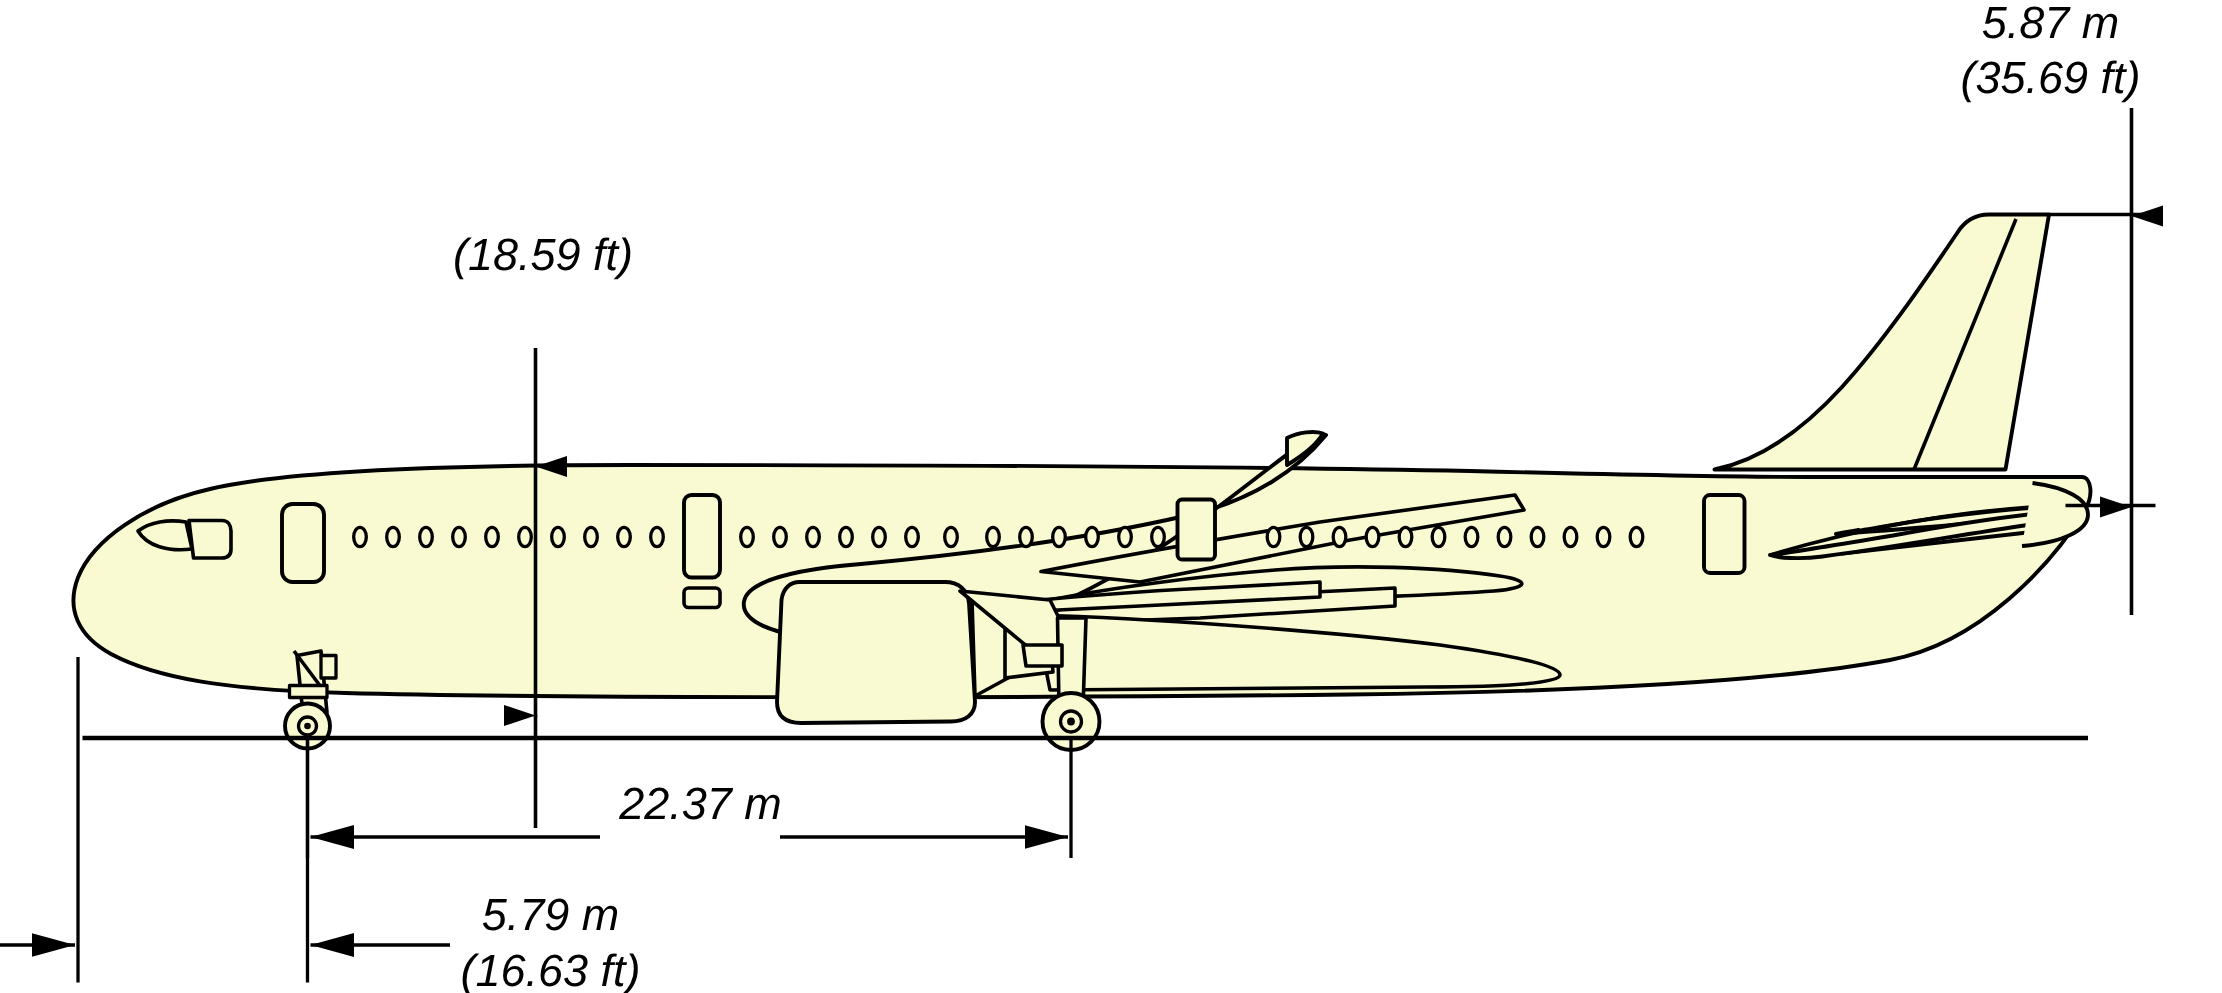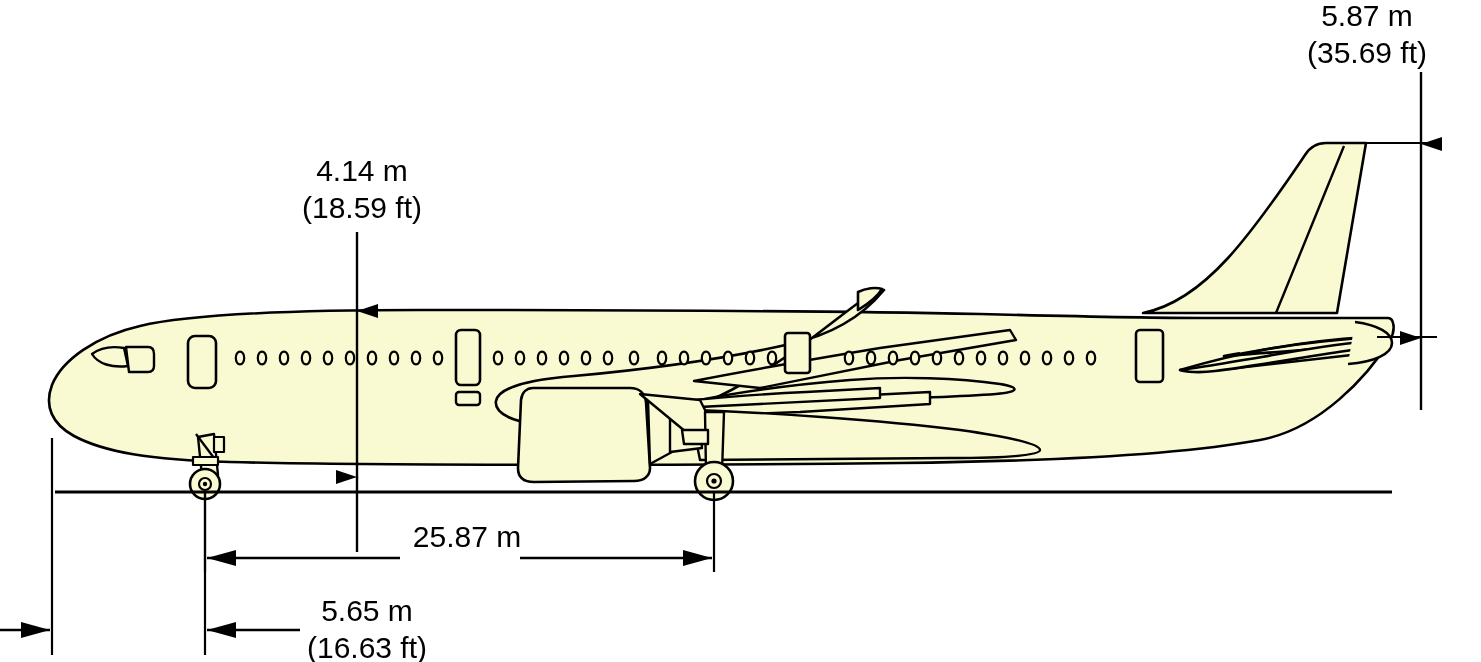--- a/index.html
+++ b/index.html
@@ -9,20 +9,21 @@
   }
   body {
     font-family: "Liberation Sans", sans-serif;
   }
   #stage {
     position: relative;
     width: 1481px;
     height: 662px;
     background: #ffffff;
     overflow: hidden;
+    font-style: italic;
   }
   #drawing {
     position: absolute;
     left: 0;
     top: 0;
     width: 1481px;
     height: 662px;
   }
   .dim-text {
     position: absolute;
@@ -234,26 +235,25 @@
     </g>
 
   </svg>
 
   <div class="dim-text" id="label-height-overall">
     <span class="l1">5.87 m</span>
     <span class="l2">(35.69 ft)</span>
   </div>
 
   <div class="dim-text" id="label-fuselage-height">
-    <span class="l1">4.14 m</span>
     <span class="l2">(18.59 ft)</span>
   </div>
 
   <div class="dim-text" id="label-wheelbase">
-    <span class="l1">25.87 m</span>
+    <span class="l1">22.37 m</span>
   </div>
 
   <div class="dim-text" id="label-nose-to-gear">
-    <span class="l1">5.65 m</span>
+    <span class="l1">5.79 m</span>
     <span class="l2">(16.63 ft)</span>
   </div>
 
 </div>
 
 </body></html>

